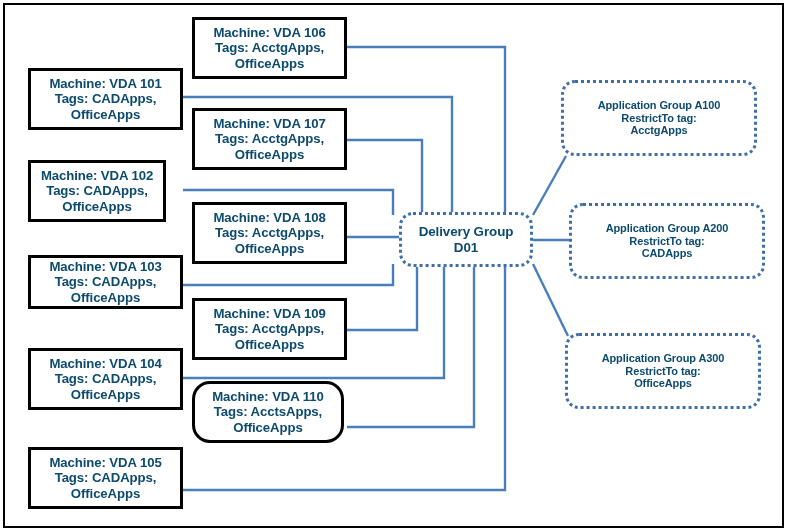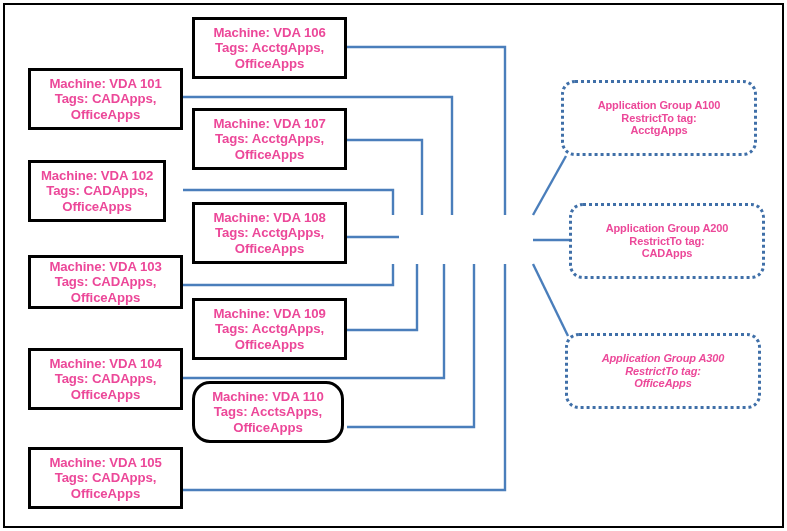--- a/index.html
+++ b/index.html
@@ -28,21 +28,21 @@
   }
   .machine{
     border:3px solid #000000;
   }
   .dotted{
     border:3px dotted #3f6fa8;
     border-radius:14px;
   }
   .node .txt{
     font-weight:bold;
-    color:#ec4899;
+    color:#0c4a6e;
     line-height:1.18;
     letter-spacing:-0.1px;
     white-space:pre-line;
     padding:0 4px;
   }
   .m-txt{font-size:13.2px;}
   .g-txt{font-size:11px;}
   .d-txt{font-size:13.4px;}
 </style>
 </head>
@@ -134,33 +134,37 @@
 Tags: AcctgApps,
 OfficeApps</span>
   </div>
 
   <div class="node machine" style="left:192px;top:381px;width:152px;height:62px;border-radius:18px;">
     <span class="txt m-txt">Machine: VDA 110
 Tags: AcctsApps,
 OfficeApps</span>
   </div>
 
+  <div class="node dotted" style="left:399px;top:212px;width:134px;height:55px;">
+    <span class="txt d-txt">Delivery Group
+D01</span>
+  </div>
 
   <div class="node dotted" style="left:561px;top:80px;width:196px;height:76px;">
     <span class="txt g-txt">Application Group A100
 RestrictTo tag:
 AcctgApps</span>
   </div>
 
   <div class="node dotted" style="left:569px;top:203px;width:196px;height:76px;">
     <span class="txt g-txt">Application Group A200
 RestrictTo tag:
 CADApps</span>
   </div>
 
-  <div class="node dotted" style="left:565px;top:333px;width:196px;height:76px;font-style:italic;">
+  <div class="node dotted" style="left:565px;top:333px;width:196px;height:76px;">
     <span class="txt g-txt">Application Group A300
 RestrictTo tag:
 OfficeApps</span>
   </div>
 
   <div id="frame"></div>
 </div>
 
 </body></html>

